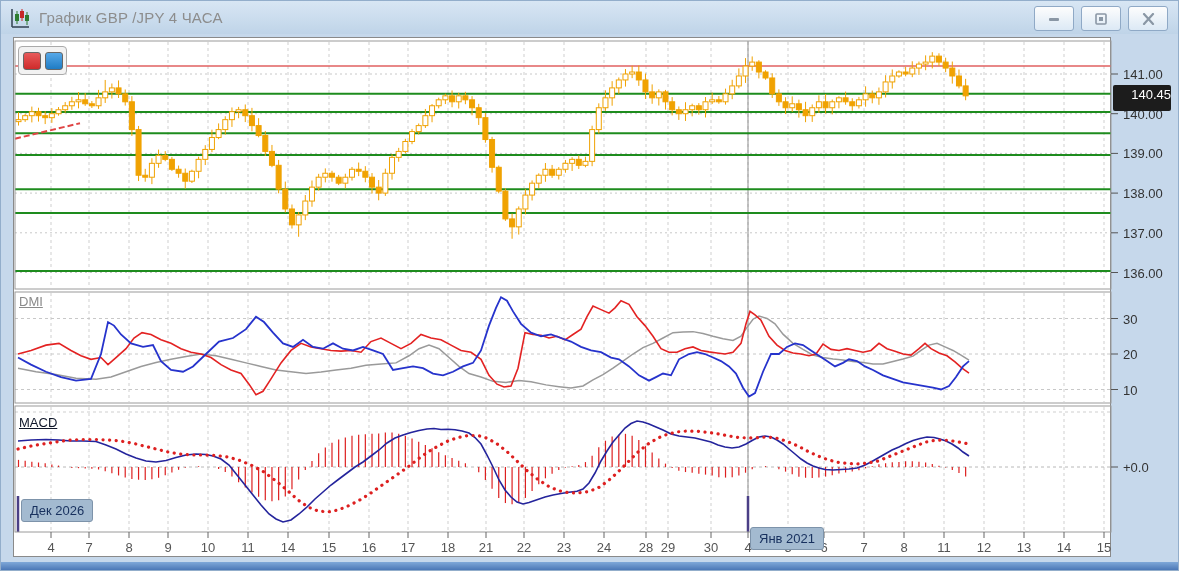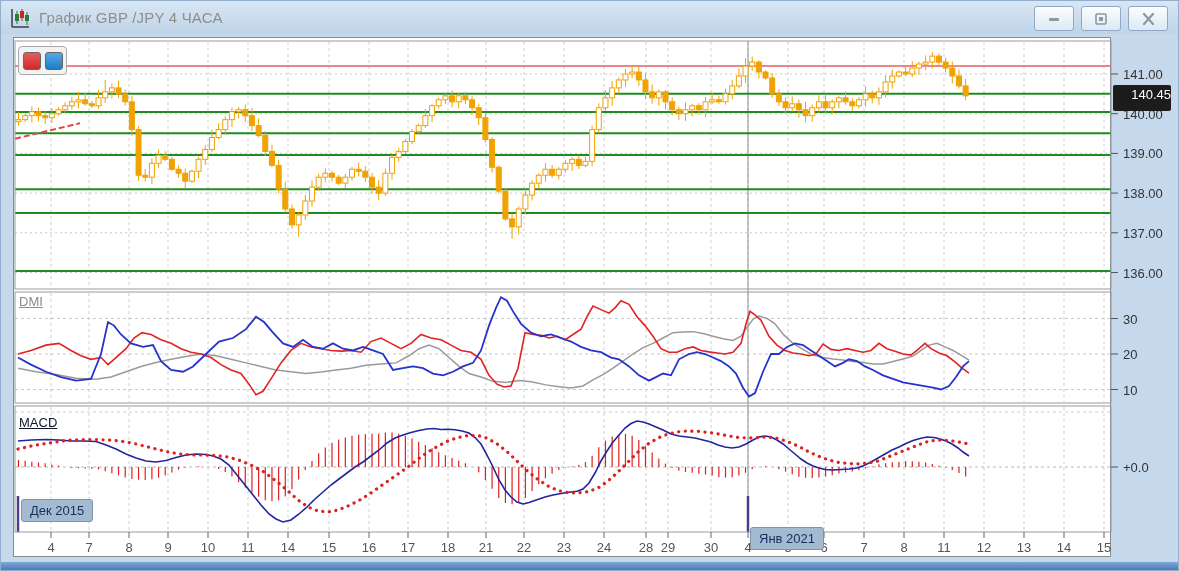--- a/index.html
+++ b/index.html
@@ -678,19 +678,19 @@
     </svg>
 
   <div class="toolbar">
     <div class="sq red"></div>
     <div class="sq blue"></div>
   </div>
 
   <div class="panel-label dmi-label">DMI</div>
   <div class="panel-label macd-label">MACD</div>
 
-  <div class="month-box" style="left:20px;top:498px;">Дек 2015</div>
+  <div class="month-box" style="left:20px;top:498px;">Дек 2026</div>
   <div class="month-box" style="left:749px;top:498px;margin-top:28px;">Янв 2021</div>
 
   <div class="price-tag">140.45</div>
 
   <div class="bottom-band"></div>
 </div>
 
 </body></html>

